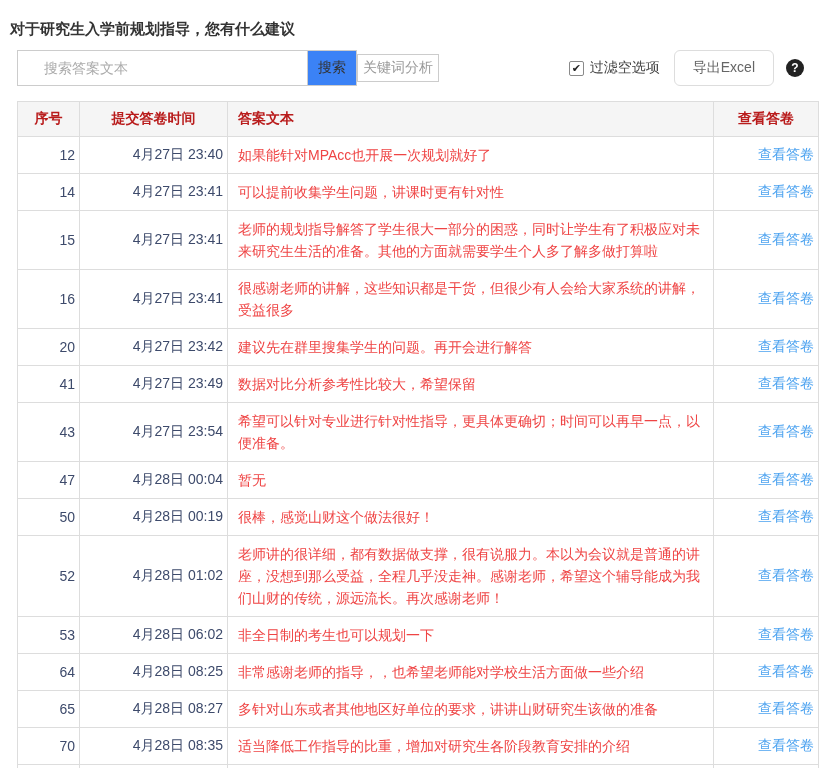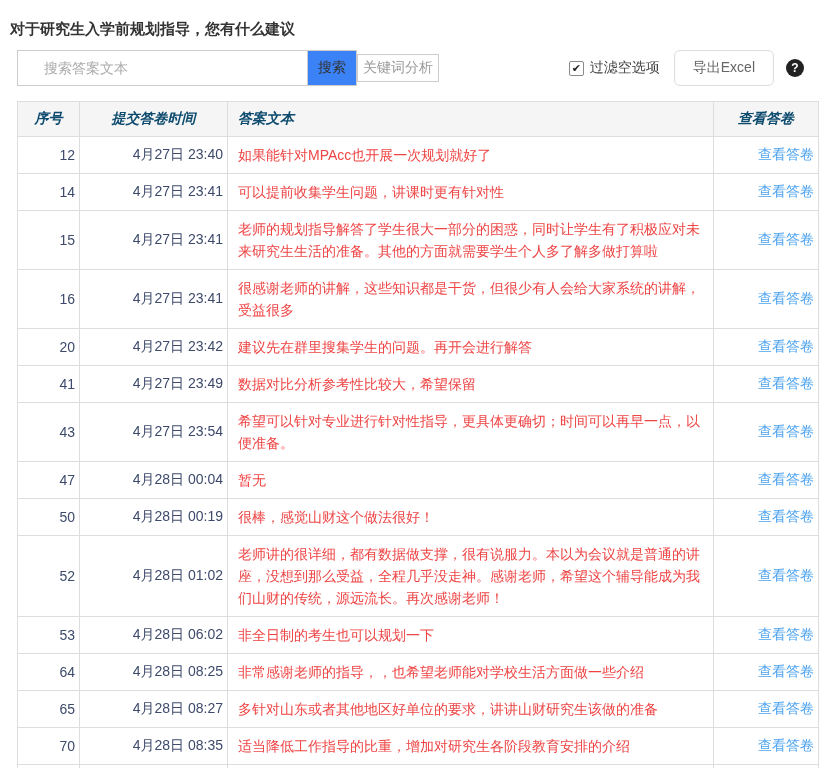--- a/index.html
+++ b/index.html
@@ -113,25 +113,24 @@
     border-collapse: collapse;
     table-layout: fixed;
     width: 787px;
     margin: 0 17px;
     font-size: 14px;
   }
   .answers-table th, .answers-table td { border: 1px solid #ddd; }
   .answers-table th {
     background: #f5f5f5;
     font-weight: bold;
-    color: #0c4a6e;
+    color: #b91c1c;
     height: 34px;
     text-align: center;
     padding: 0;
-    font-style: italic;
   }
   .answers-table th.col-answer { text-align: left; padding-left: 10px; }
   .col-no { width: 61px; }
   .col-time { width: 147px; }
   .col-answer { width: 475px; }
   .col-view { width: 104px; }
   .answers-table td { text-align: right; padding: 7px 4px; }
   .answers-table td.col-answer {
     text-align: left;
     padding: 7px 10px;

